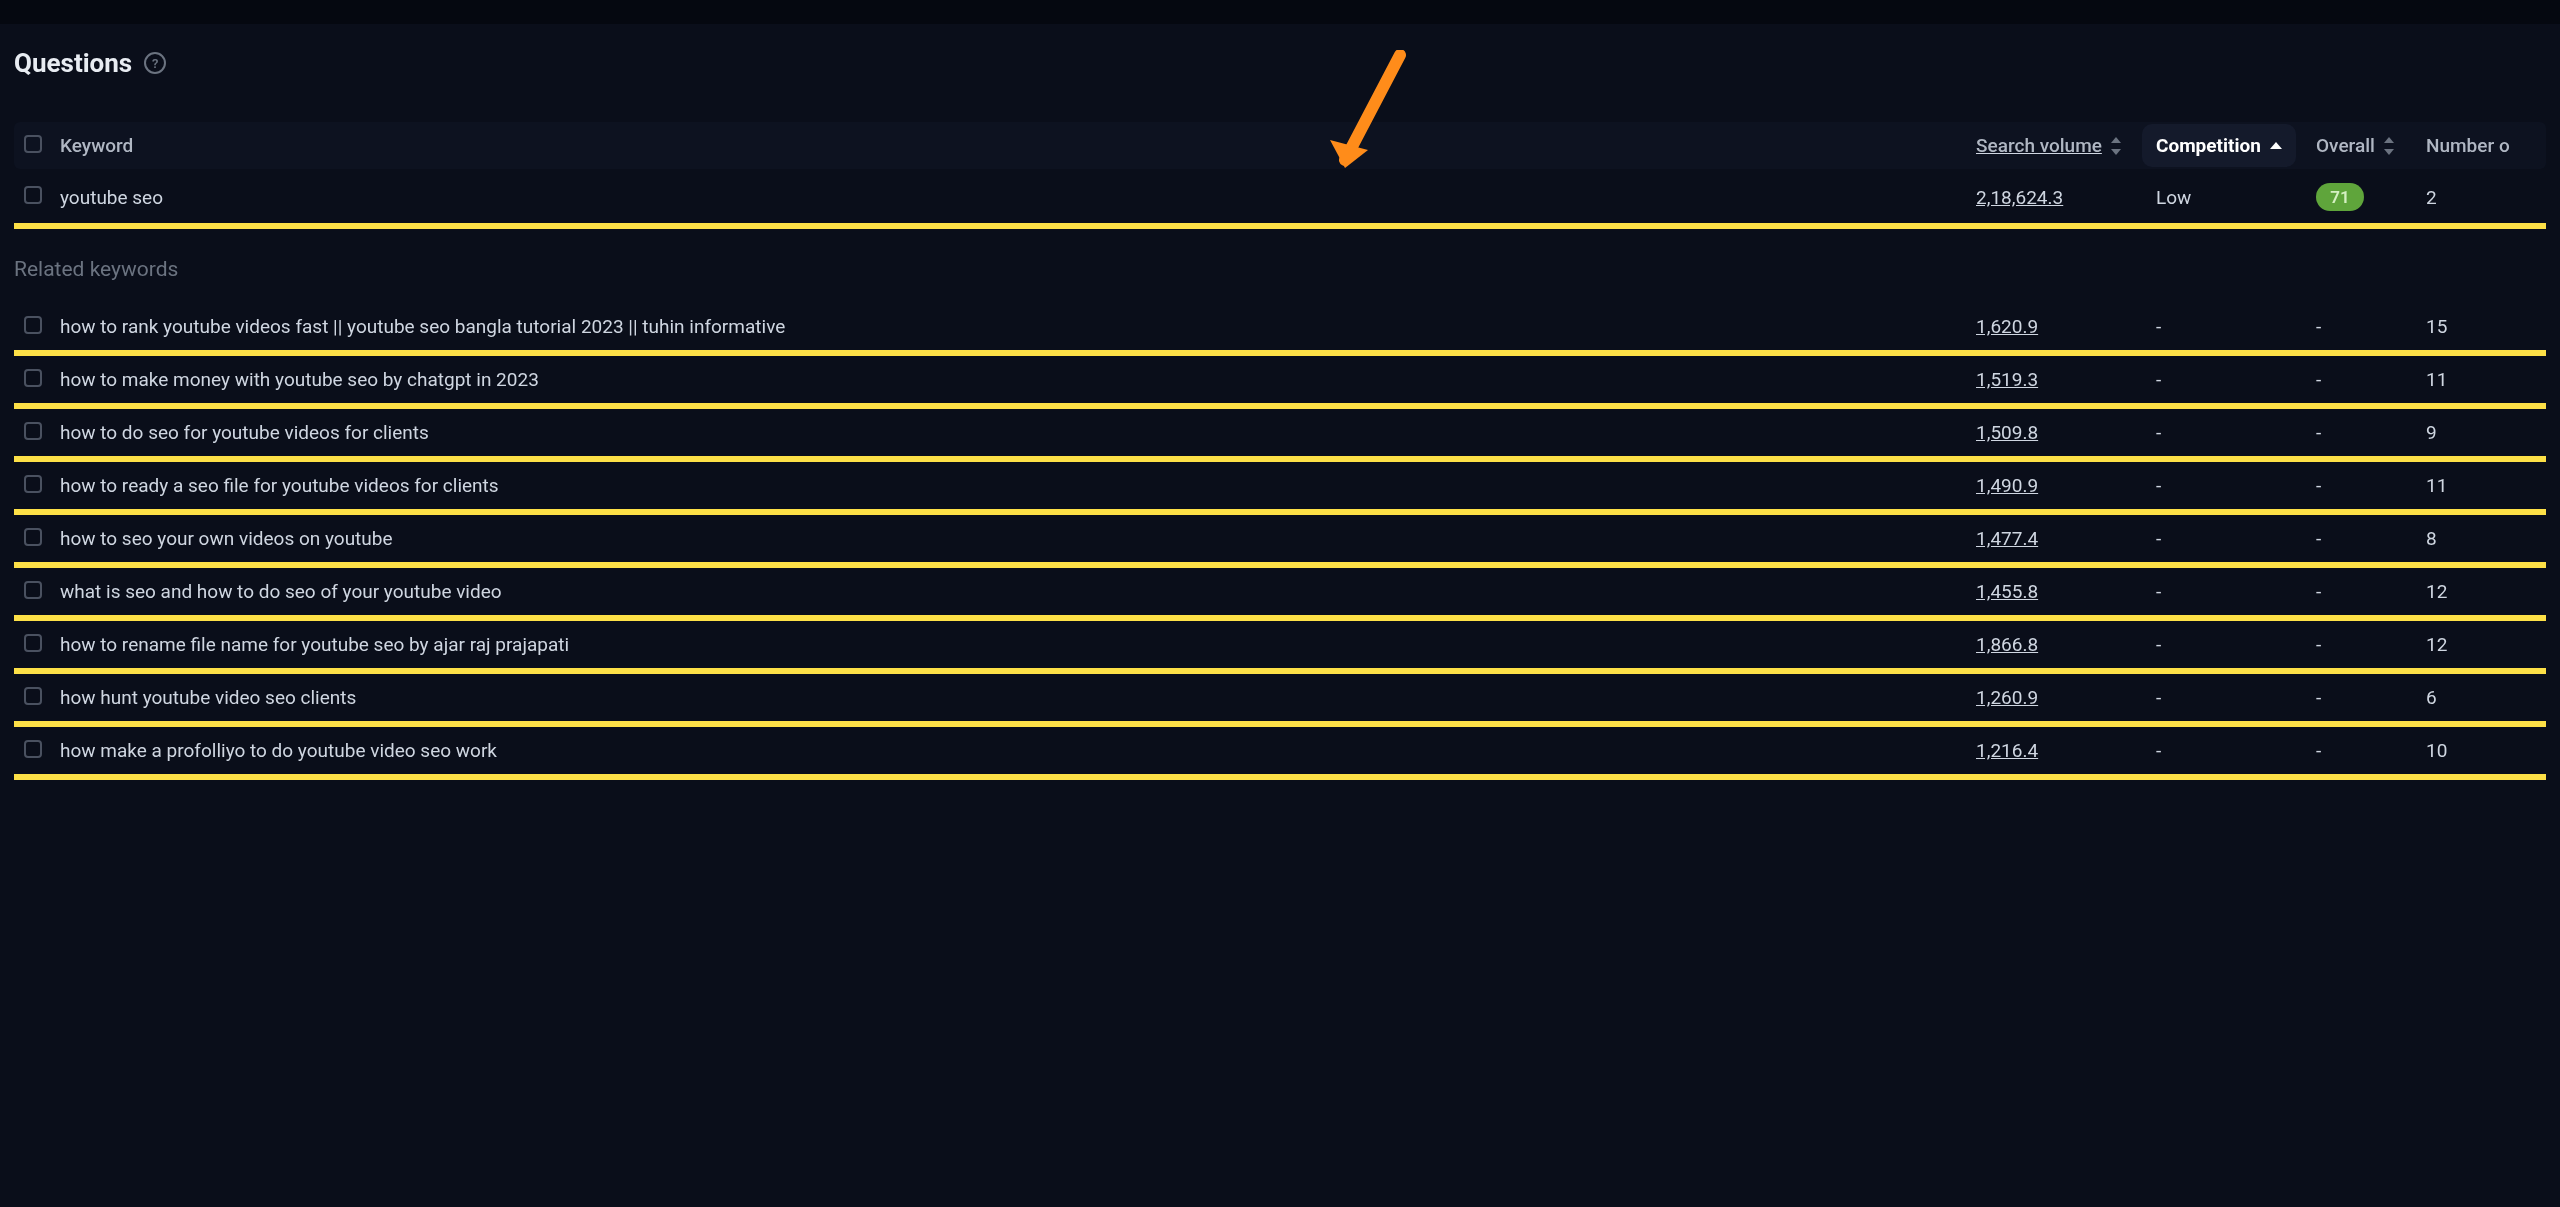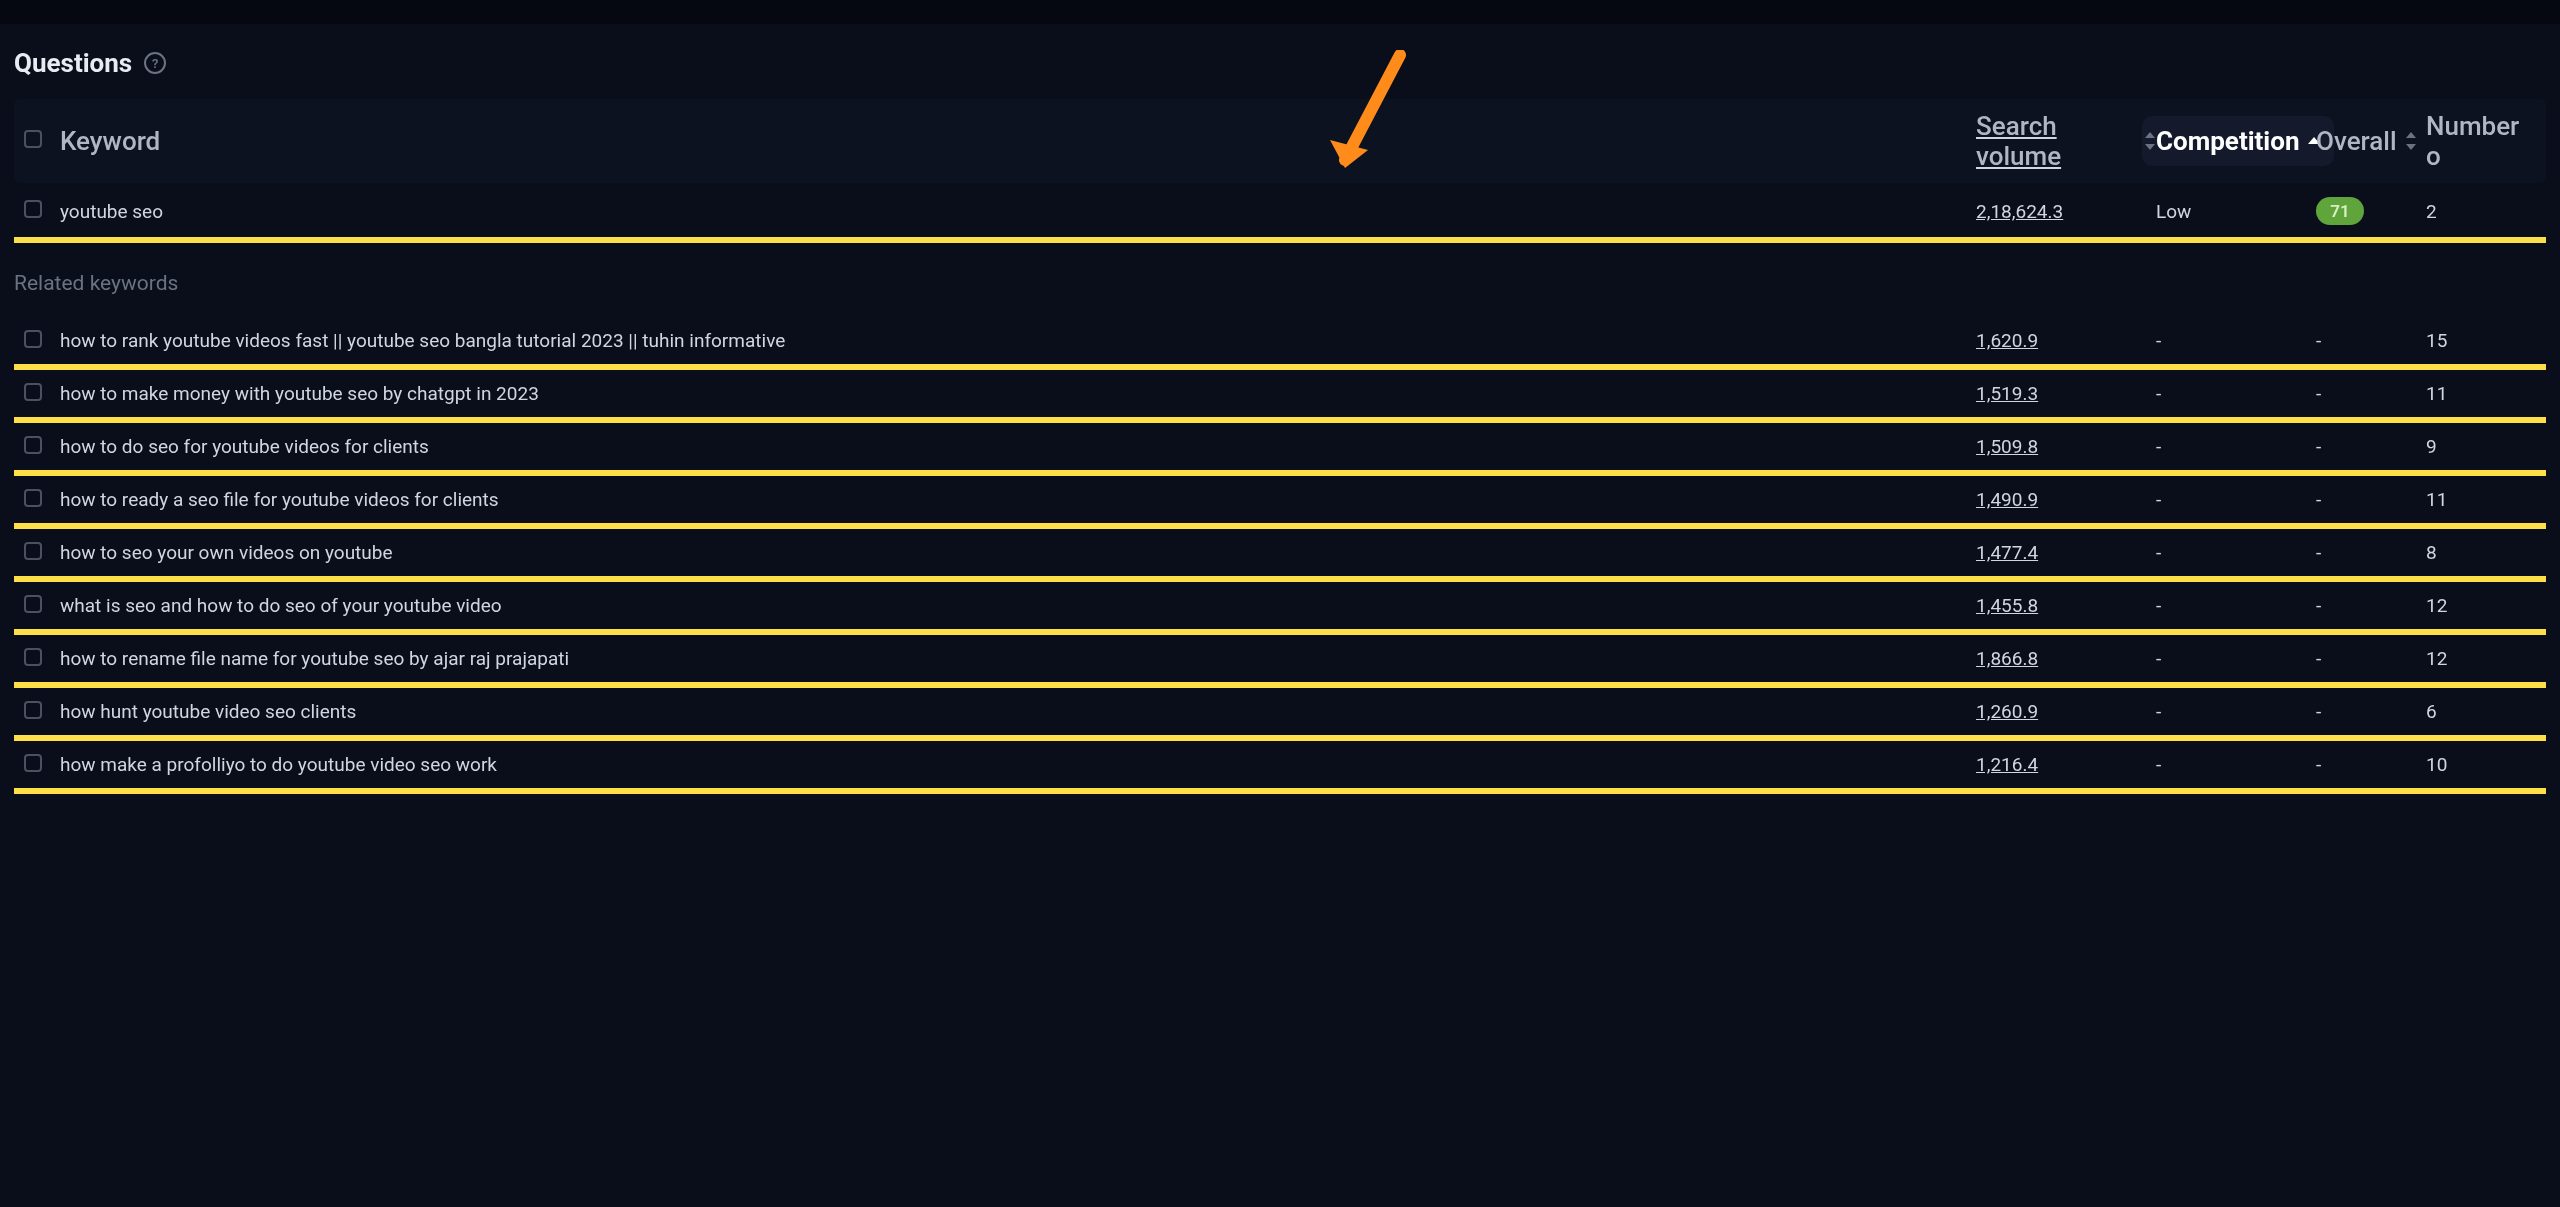--- a/index.html
+++ b/index.html
@@ -15,21 +15,21 @@
     height: 24px;
     background: #050810;
   }
   .content {
     padding: 24px 14px 0 14px;
   }
   .section-title-row {
     display: flex;
     align-items: center;
     gap: 12px;
-    margin-bottom: 21px;
+    margin-bottom: 44px;
   }
   .section-title {
     font-size: 26px;
     font-weight: 700;
     color: #e8ecf2;
   }
   .help-icon {
     width: 22px;
     height: 22px;
     border: 2px solid #6b7380;
@@ -64,21 +64,21 @@
     padding: 12px 10px;
     border-bottom: 6px solid #fde047;
   }
   .col-checkbox { width: 36px; flex-shrink: 0; }
   .col-keyword { flex: 1; min-width: 0; font-size: 19px; color: #cfd6e1; }
   .col-volume { width: 180px; flex-shrink: 0; font-size: 19px; color: #cfd6e1; text-decoration: underline; }
   .col-competition { width: 160px; flex-shrink: 0; font-size: 19px; color: #cfd6e1; }
   .col-overall { width: 110px; flex-shrink: 0; display: flex; align-items: center; }
   .col-number { width: 110px; flex-shrink: 0; font-size: 19px; color: #cfd6e1; }
   .header-label {
-    font-size: 26px;
+    font-size: 19px;
     color: #b0b7c3;
     font-weight: 500;
     display: flex;
     align-items: center;
     gap: 8px;
   }
   .header-label.active {
     color: #ffffff;
     font-weight: 700;
     gap: 9px;

